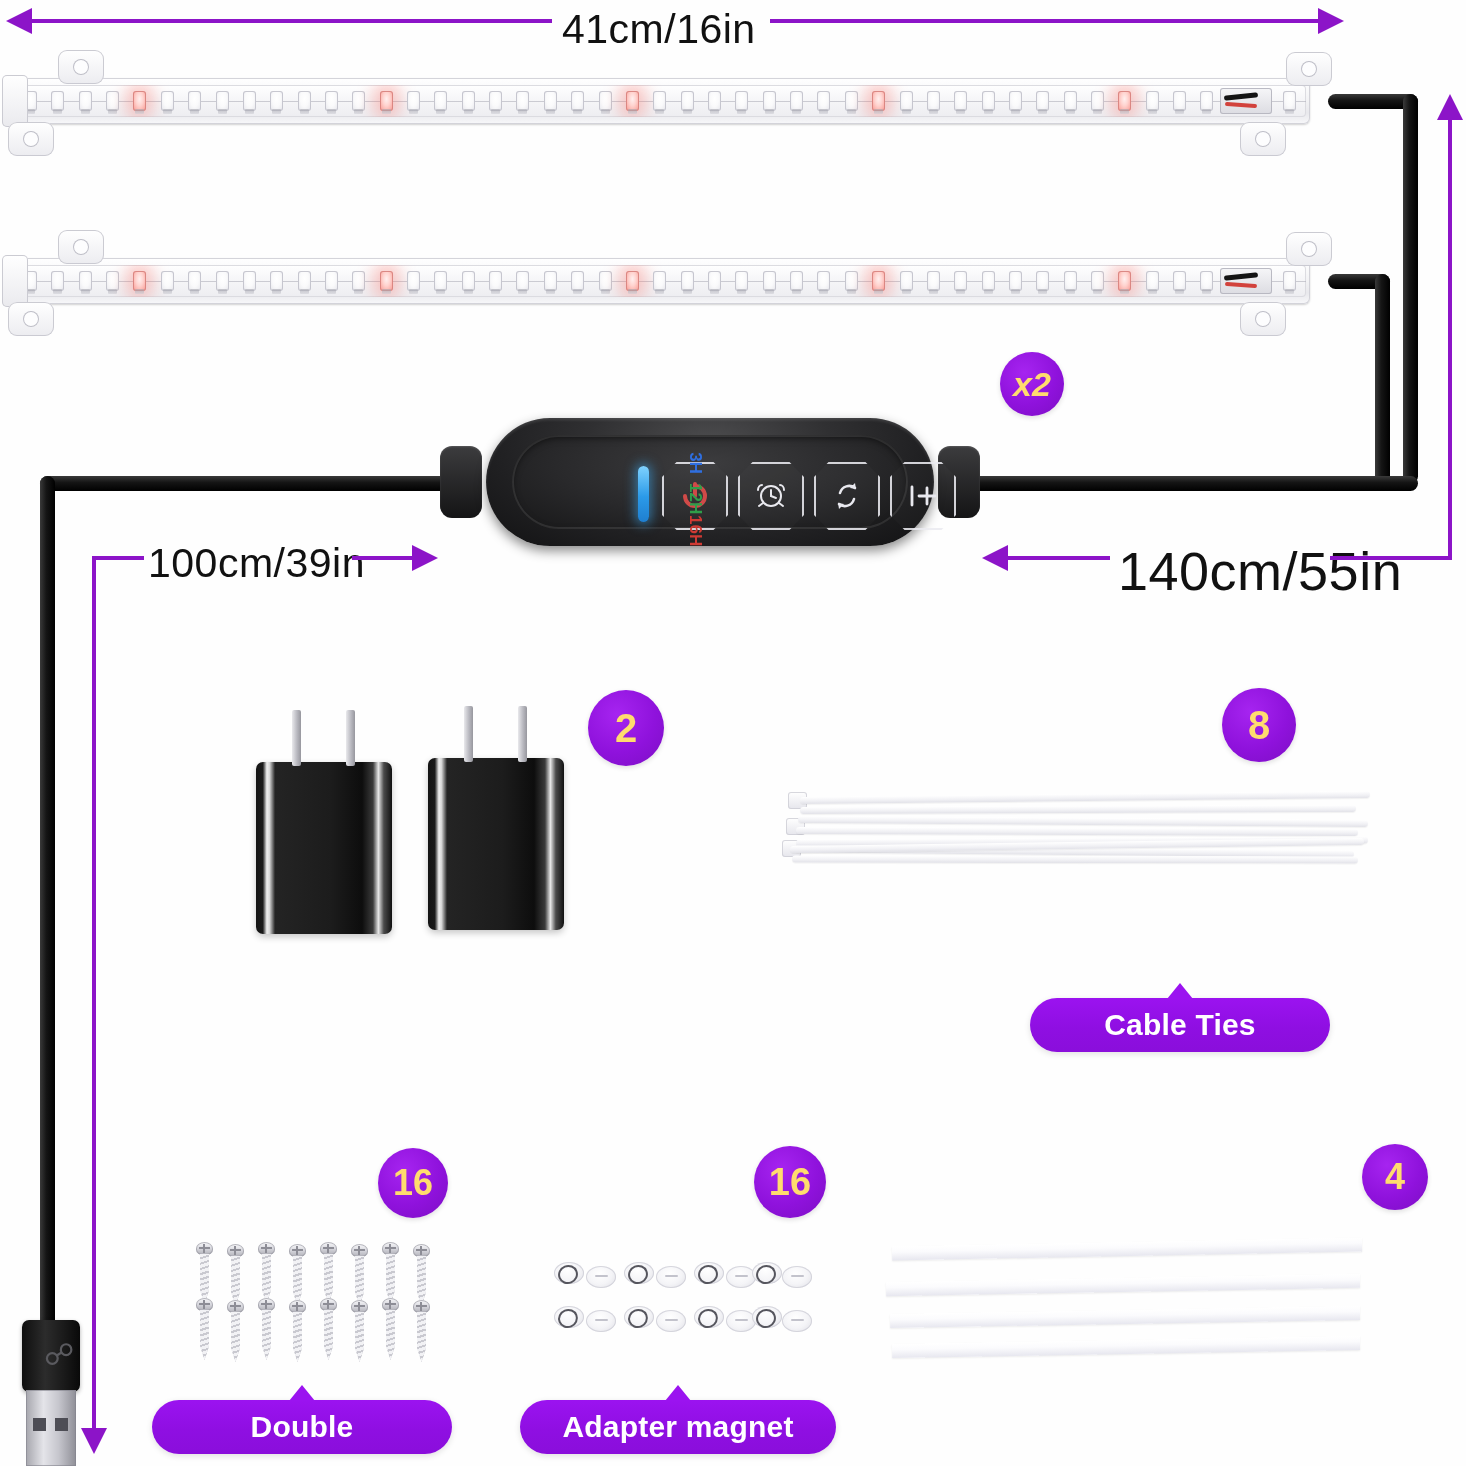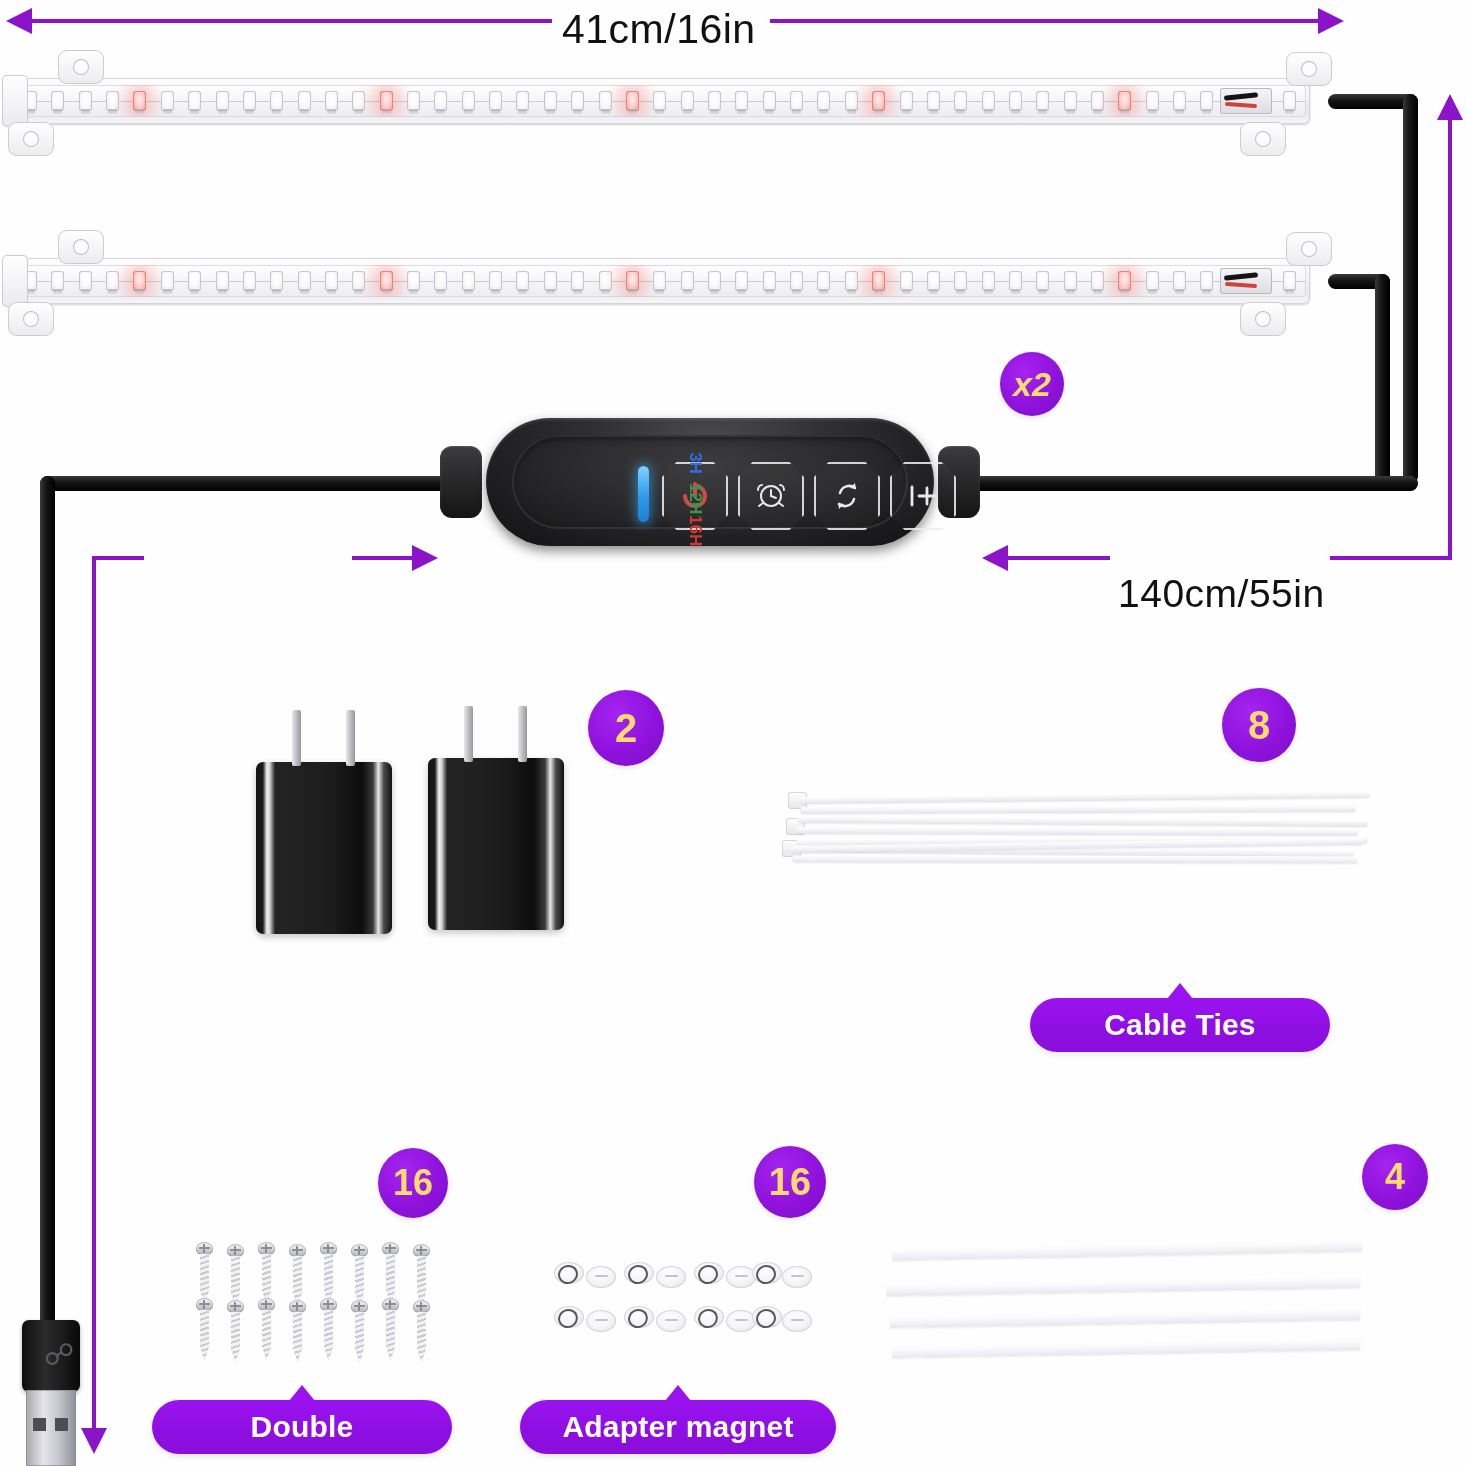--- a/index.html
+++ b/index.html
@@ -10,21 +10,21 @@
   }
   .stage{position:absolute;left:0;top:0;width:1466px;height:1466px;}
 
   
   .dim-text{
     position:absolute;color:#111;font-weight:400;white-space:nowrap;
     font-family:"Liberation Sans",sans-serif;
   }
   #dim-top-label{left:562px;top:6px;font-size:41px;letter-spacing:.5px;}
   #dim-left-label{left:148px;top:540px;font-size:41px;letter-spacing:.5px;}
-  #dim-right-label{left:1118px;top:572px;font-size:39px;letter-spacing:.5px;}
+  #dim-right-label{left:1118px;top:540px;font-size:54px;letter-spacing:.5px;}
 
   
   .pline{position:absolute;background:#8c14c8;}
   .pline.h{height:4px;}
   .pline.v{width:4px;}
   .arrow{position:absolute;width:0;height:0;}
   .arrow.right{border-top:13px solid transparent;border-bottom:13px solid transparent;border-left:26px solid #8c14c8;}
   .arrow.left{border-top:13px solid transparent;border-bottom:13px solid transparent;border-right:26px solid #8c14c8;}
   .arrow.up{border-left:13px solid transparent;border-right:13px solid transparent;border-bottom:26px solid #8c14c8;}
   .arrow.down{border-left:13px solid transparent;border-right:13px solid transparent;border-top:26px solid #8c14c8;}
@@ -432,20 +432,21 @@
           <line x1="7" y1="8" x2="7" y2="26" stroke="#e8e8ee" stroke-width="2.8" stroke-linecap="round"></line>
           <line x1="14" y1="17" x2="30" y2="17" stroke="#e8e8ee" stroke-width="2.8" stroke-linecap="round"></line>
           <line x1="22" y1="9" x2="22" y2="25" stroke="#e8e8ee" stroke-width="2.8" stroke-linecap="round"></line>
         </svg>
       </div>
     </div>
   </div>
 
   <div class="pline v" style="left:92px;top:556px;height:880px;"></div>
   <div class="pline h" style="left:92px;top:556px;width:52px;"></div>
+  <div class="dim-text" id="dim-left-label">100cm/39in</div>
   <div class="pline h" style="left:352px;top:556px;width:62px;"></div>
   <div class="arrow right" style="left:412px;top:545px;"></div>
   <div class="arrow down" style="left:81px;top:1428px;"></div>
 
   <div class="arrow left" style="left:982px;top:545px;"></div>
   <div class="pline h" style="left:1006px;top:556px;width:104px;"></div>
   <div class="dim-text" id="dim-right-label">140cm/55in</div>
   <div class="pline h" style="left:1330px;top:556px;width:122px;"></div>
   <div class="pline v" style="left:1448px;top:118px;height:440px;"></div>
   <div class="arrow up" style="left:1437px;top:94px;"></div>

